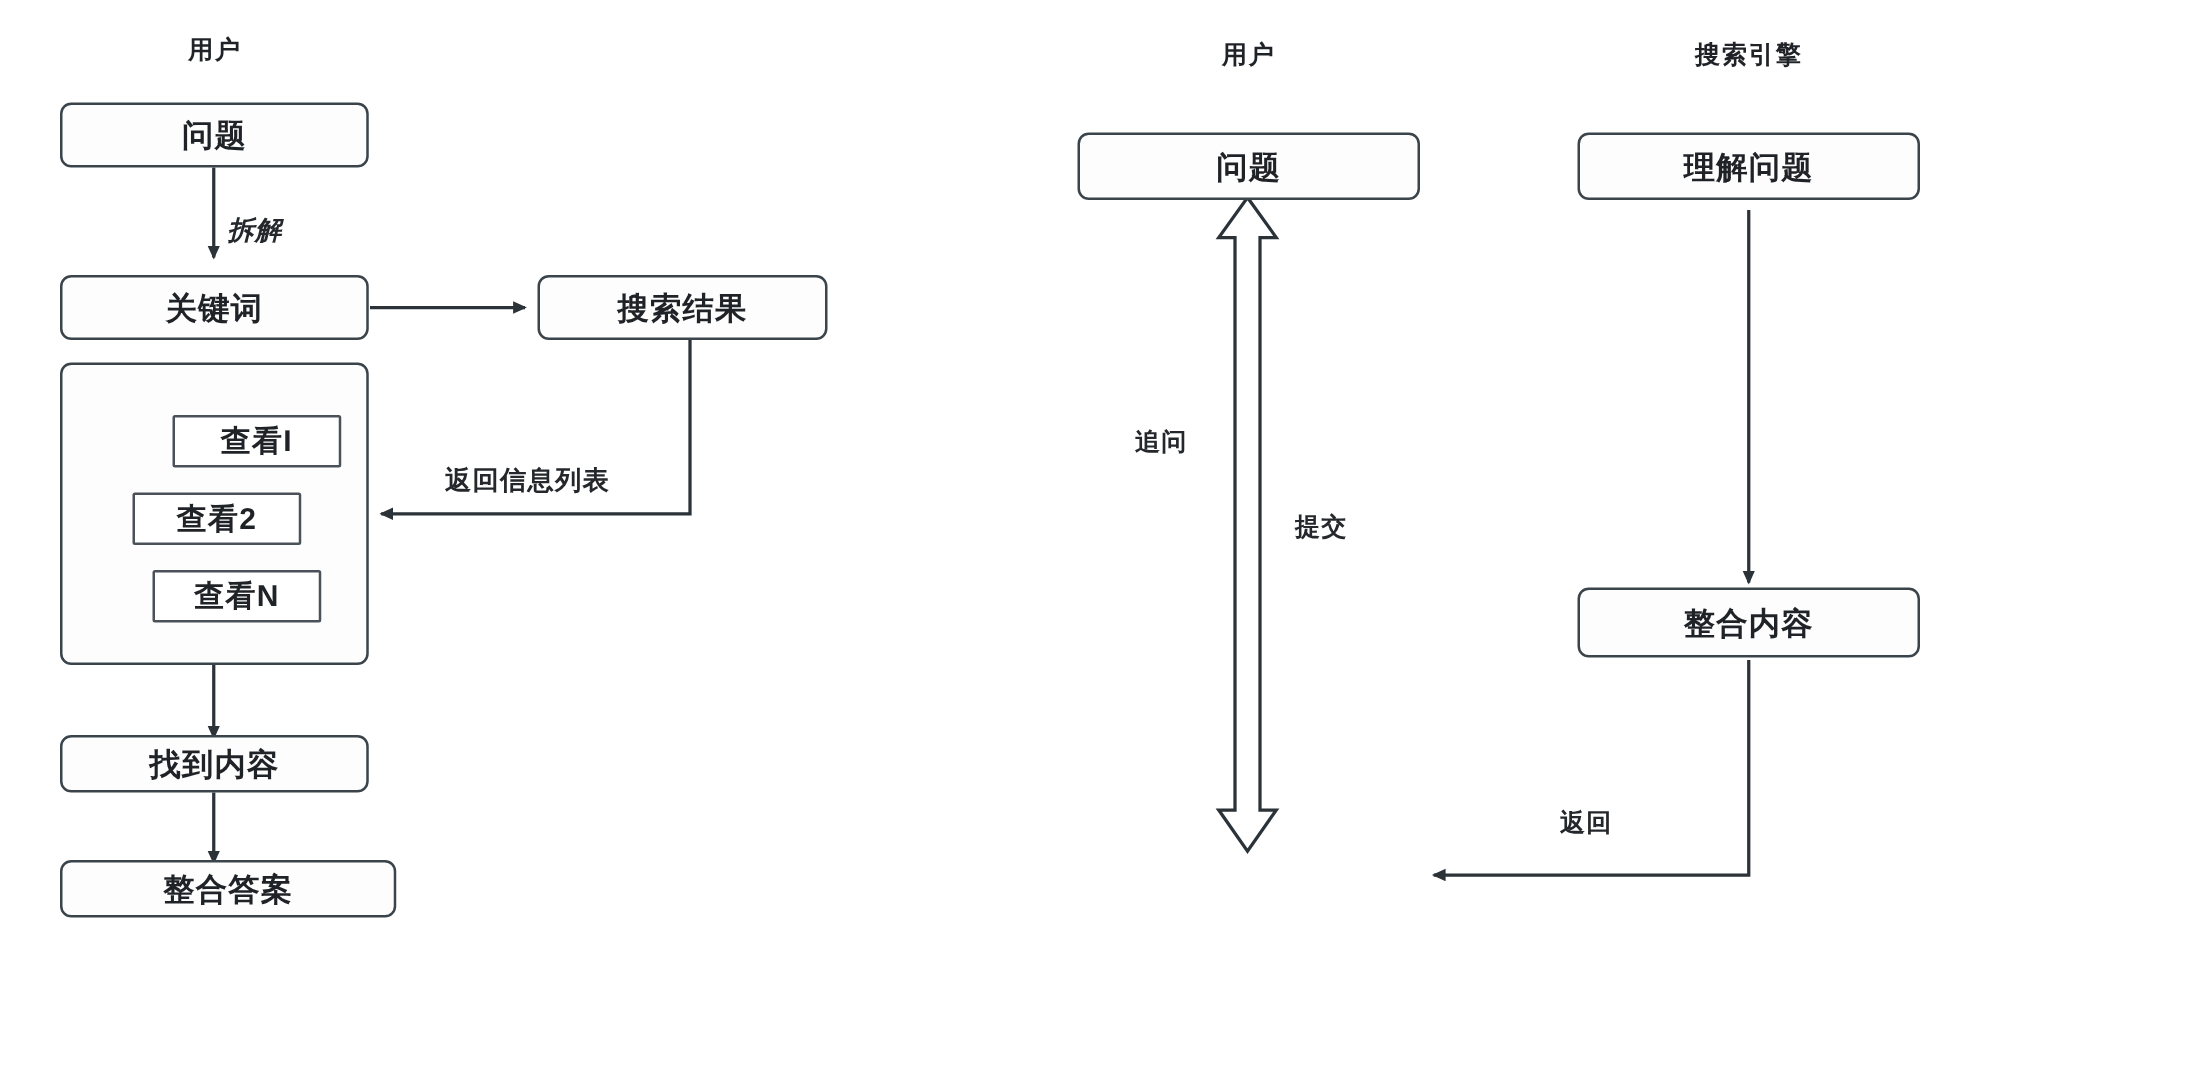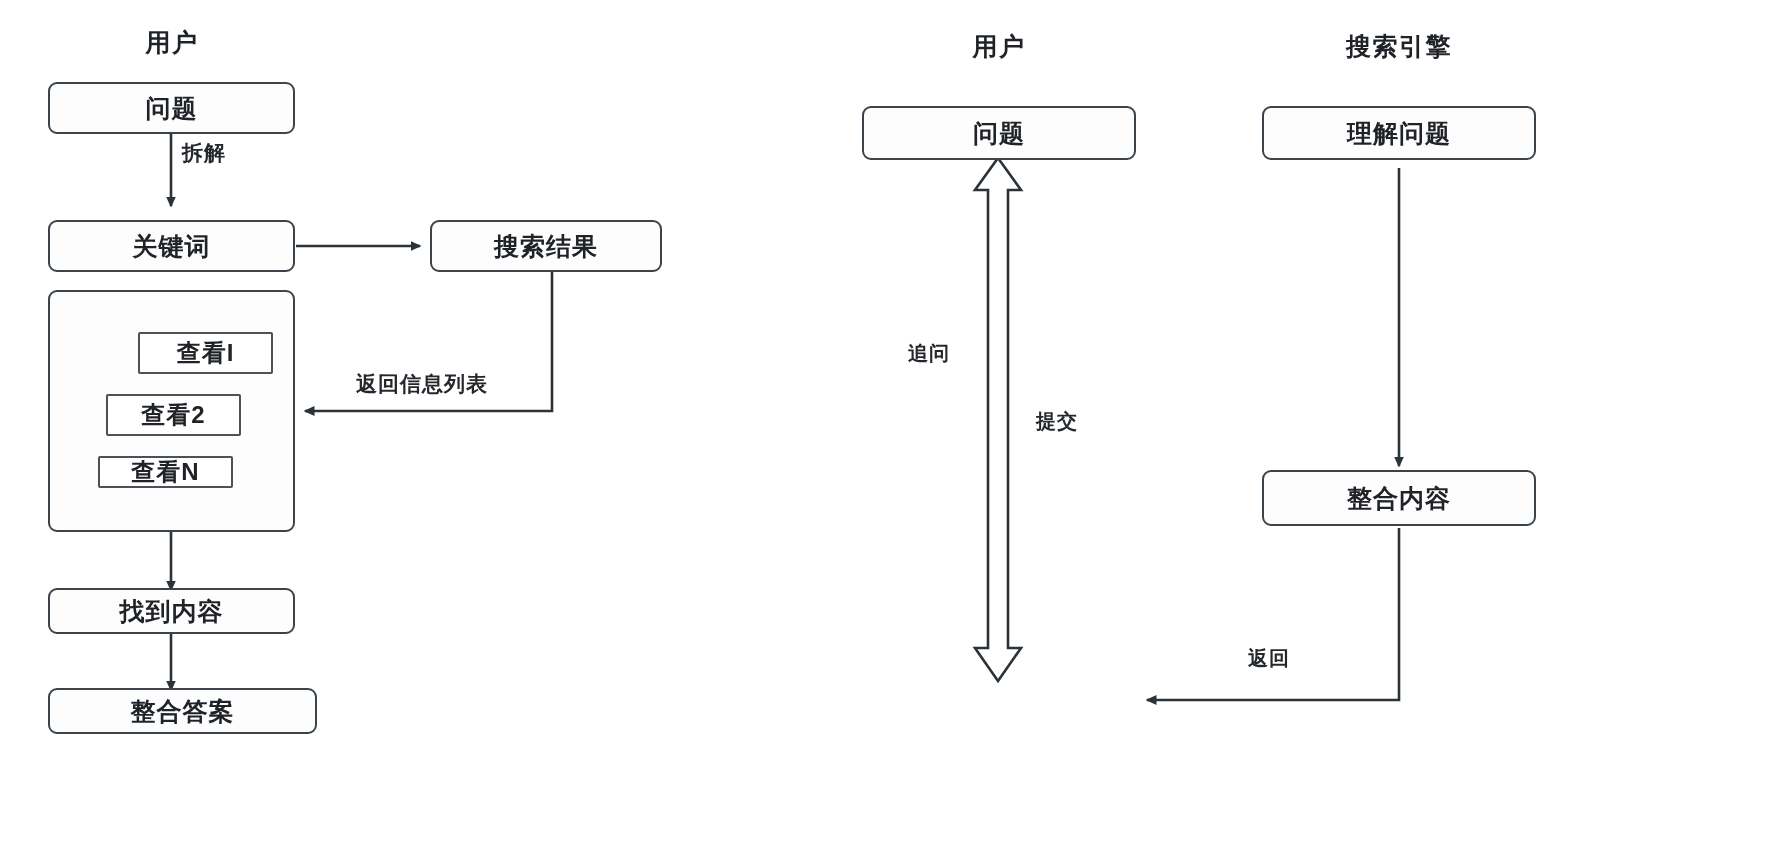--- a/index.html
+++ b/index.html
@@ -56,21 +56,21 @@
     justify-content: center;
     color: #1f2226;
     font-size: 24px;
     font-weight: 600;
     letter-spacing: 1px;
     white-space: nowrap;
   }
   .swimlane-title {
     position: absolute;
     color: #1f2226;
-    font-size: 25px;
+    font-size: 20px;
     font-weight: 600;
     letter-spacing: 1.5px;
     white-space: nowrap;
     text-align: center;
   }
   .edge-label {
     position: absolute;
     color: #24282c;
     font-size: 21px;
     font-weight: 600;
@@ -134,32 +134,32 @@
 
     <g>
       <polyline points="1399,528 1399,700 1147,700" fill="none" stroke="#2b3238" stroke-width="2.6" marker-end="url(#arrowFilled)"></polyline>
     </g>
   </svg>
 
   <div class="swimlane-title" style="left:48px; top:26px; width:248px;">用户</div>
 
   <div class="node" style="left:48px; top:82px; width:247px; height:52px;">问题</div>
 
-  <div class="edge-label" style="left:182px; top:139px;">拆解</div>
+  <div class="edge-label" style="left:182px; top:170px;font-style:italic;">拆解</div>
 
   <div class="node" style="left:48px; top:220px; width:247px; height:52px;">关键词</div>
 
   <div class="node" style="left:430px; top:220px; width:232px; height:52px;">搜索结果</div>
 
   <div class="edge-label" style="left:356px; top:370px;">返回信息列表</div>
 
   <div class="node container" style="left:48px; top:290px; width:247px; height:242px;">
     <div class="subnode" style="left:56px; top:40px; width:135px; height:42px;margin-left:32px;">查看I</div>
     <div class="subnode" style="left:56px; top:102px; width:135px; height:42px;">查看2</div>
-    <div class="subnode" style="left:48px; top:164px; width:135px; height:32px;">查看N</div>
+    <div class="subnode" style="left:72px; top:164px; width:135px; height:42px;">查看N</div>
   </div>
 
   <div class="node" style="left:48px; top:588px; width:247px; height:46px;">找到内容</div>
 
   <div class="node" style="left:48px; top:688px; width:269px; height:46px;">整合答案</div>
 
   <div class="swimlane-title" style="left:862px; top:30px; width:274px;">用户</div>
 
   <div class="swimlane-title" style="left:1262px; top:30px; width:274px;">搜索引擎</div>
 

